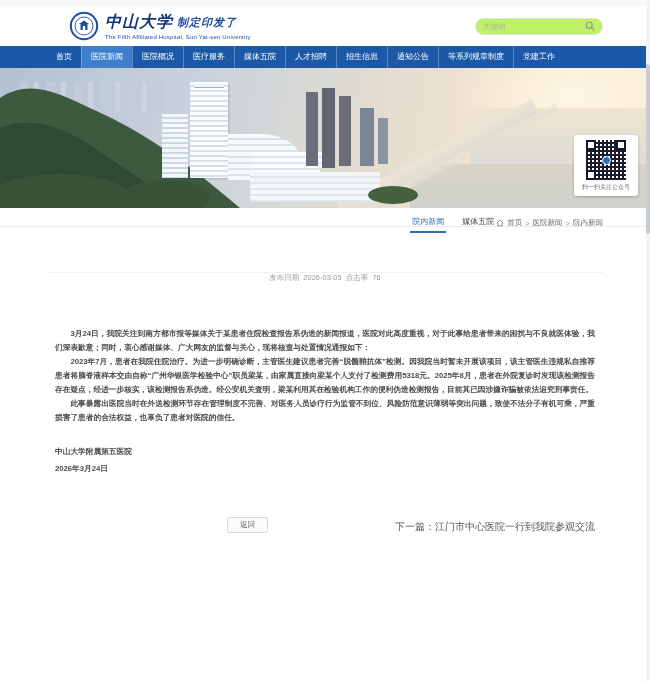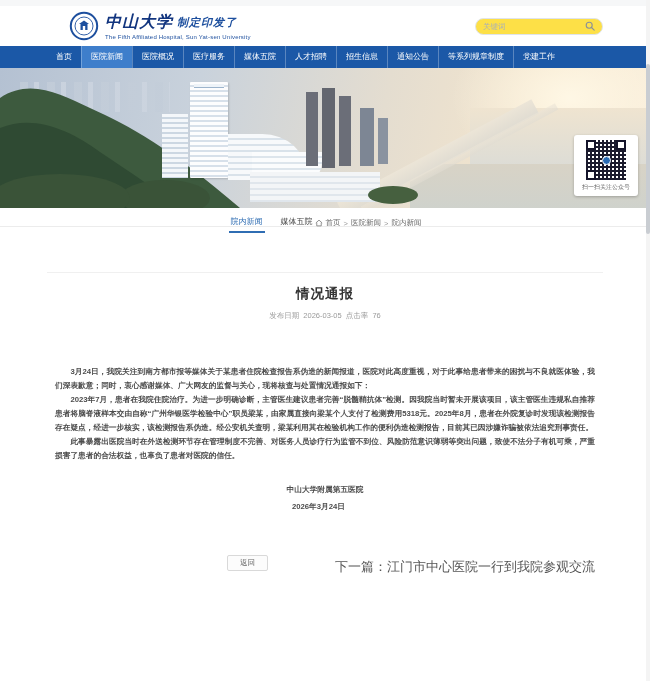--- a/index.html
+++ b/index.html
@@ -14,21 +14,21 @@
   .header { height:40px; background:#fff; }
   .header-inner { height:40px; display:flex; align-items:center; justify-content:space-between; }
   .logo { display:flex; align-items:center; margin-left:22px; cursor:pointer; }
   .seal { width:30px; height:30px; flex:0 0 30px; }
   .logo-text { margin-left:6px; }
   .logo-cn { display:flex; align-items:center;font-style:italic; }
   .cn-big { font-family:"Liberation Serif","DejaVu Serif",serif; font-weight:700;
             font-size:16px; color:#12357f; letter-spacing:1px; }
   .cn-suffix { font-weight:700; font-size:11px; color:#1d4f9e; margin-left:4px; letter-spacing:1px; }
   .logo-en { font-size:6px; color:#1d4f9e; margin-top:1px; letter-spacing:.2px; white-space:nowrap; }
-  .search { width:128px; height:17px; border:1px solid #e0e4ea; background:#fde047;
+  .search { width:128px; height:17px; border:1px solid #e0e4ea; background:#bef264;
             border-radius:9px; display:flex; align-items:center; padding:0 7px; }
   .search input { flex:1; border:none; outline:none; background:transparent;
                   font-size:7.5px; color:#444; font-family:inherit; }
   .search input::placeholder { color:#aab0b8; }
   .search-icon { width:10px; height:10px; display:block; cursor:pointer; }
 
   
   .navbar { height:22px; background:#1b58a7; }
   .nav-inner { display:flex; height:22px; }
   .nav-item { color:#fff; font-size:8px; line-height:22px; padding:0 9px; text-decoration:none;
@@ -78,44 +78,44 @@
       background-image:repeating-linear-gradient(0deg,#1b1b2e 0 2px,transparent 2px 4px),
                        repeating-linear-gradient(90deg,#1b1b2e 0 2px,#fff 2px 4px); }
   .qr-corner { position:absolute; width:10px; height:10px; border:2px solid #14142a; background:#fff; }
   .qc-tl { left:0; top:0; } .qc-tr { right:0; top:0; } .qc-bl { left:0; bottom:0; }
   .qr-center { position:absolute; left:16px; top:16px; width:9px; height:9px; border-radius:50%;
       background:#2a6cb5; border:1px solid #fff; }
   .qr-caption { font-size:6px; color:#666; white-space:nowrap; }
 
   
   .subnav { border-bottom:1px solid #ececec; height:19px; }
-  .subnav-inner { height:25px; display:flex; justify-content:center; align-items:flex-end; }
+  .subnav-inner { height:25px; display:flex; justify-content:flex-end; align-items:flex-end; }
   .tabs { display:flex; gap:14px; }
   .tab { font-size:8px; color:#444; text-decoration:none; padding:0 2px 4px; cursor:pointer; }
   .tab.active { color:#2f6db3; border-bottom:2px solid #2f6db3; }
   .breadcrumb { display:flex; align-items:center; gap:3px; font-size:7.5px; color:#666; padding-bottom:5px; }
   .breadcrumb a { color:#666; text-decoration:none; cursor:pointer; }
   .bc-sep { color:#999; }
   .home-icon { width:8px; height:8px; display:block; }
 
   
   .article { margin-top:45px; border-top:1px solid #f0f0f0; padding:0 8px; }
   .article h1 { font-size:13.5px; color:#333; font-weight:700; text-align:center; margin:12px 0 8px; letter-spacing:1px; }
   .meta { text-align:center; font-size:7.5px; color:#9a9a9a; }
   .meta span { margin:0 1px; }
   .body { margin-top:44px;font-weight:bold; }
   .body p { font-size:7.7px; line-height:14px; color:#4c4c4c; text-align:justify; text-indent:2em; }
-  .sign { margin-top:18px; text-align:center; font-size:7.7px; color:#4c4c4c; line-height:17px; }
+  .sign { margin-top:18px; text-align:left; font-size:7.7px; color:#4c4c4c; line-height:17px; }
   .sign .sign-date { padding-right:13px; }
 
   
   .foot-row { position:relative; height:16px; margin-top:40px; }
   .back-btn { position:absolute; left:172px; top:0; font-size:7.5px; color:#666; text-decoration:none;
       border:1px solid #d9d9d9; border-radius:2px; padding:2px 12px; background:#fcfcfc; cursor:pointer; }
-  .next-link { position:absolute; right:0; top:3px; font-size:13px; color:#555; text-decoration:none; cursor:pointer; }
+  .next-link { position:absolute; right:0; top:3px; font-size:10px; color:#555; text-decoration:none; cursor:pointer; }
 
   
   .scrollbar { position:fixed; right:0; top:0; width:4px; height:681px; background:#f4f4f4; }
   .scroll-thumb { position:absolute; top:64px; width:4px; height:170px; background:#c9cdd2; border-radius:2px; }
 </style>
 </head>
 <body>
 
 <div class="topstrip"></div>
 
@@ -212,21 +212,20 @@
       <a>首页</a>
       <span class="bc-sep">&gt;</span>
       <a>医院新闻</a>
       <span class="bc-sep">&gt;</span>
       <span>院内新闻</span>
     </div>
   </div>
 </div>
 
 <main class="article container">
-  <h1>情况通报</h1>
   <div class="meta">
     <span>发布日期</span>
     <span>2026-03-05</span>
     <span>点击率</span>
     <span>76</span>
   </div>
   <div class="body">
     <p>3月24日，我院关注到南方都市报等媒体关于某患者住院检查报告系伪造的新闻报道，医院对此高度重视，对于此事给患者带来的困扰与不良就医体验，我们深表歉意；同时，衷心感谢媒体、广大网友的监督与关心，现将核查与处置情况通报如下：</p>
     <p>2023年7月，患者在我院住院治疗。为进一步明确诊断，主管医生建议患者完善“脱髓鞘抗体”检测。因我院当时暂未开展该项目，该主管医生违规私自推荐患者将脑脊液样本交由自称“广州华银医学检验中心”职员梁某，由家属直接向梁某个人支付了检测费用5318元。2025年8月，患者在外院复诊时发现该检测报告存在疑点，经进一步核实，该检测报告系伪造。经公安机关查明，梁某利用其在检验机构工作的便利伪造检测报告，目前其已因涉嫌诈骗被依法追究刑事责任。</p>
     <p>此事暴露出医院当时在外送检测环节存在管理制度不完善、对医务人员诊疗行为监管不到位、风险防范意识薄弱等突出问题，致使不法分子有机可乘，严重损害了患者的合法权益，也辜负了患者对医院的信任。</p>

